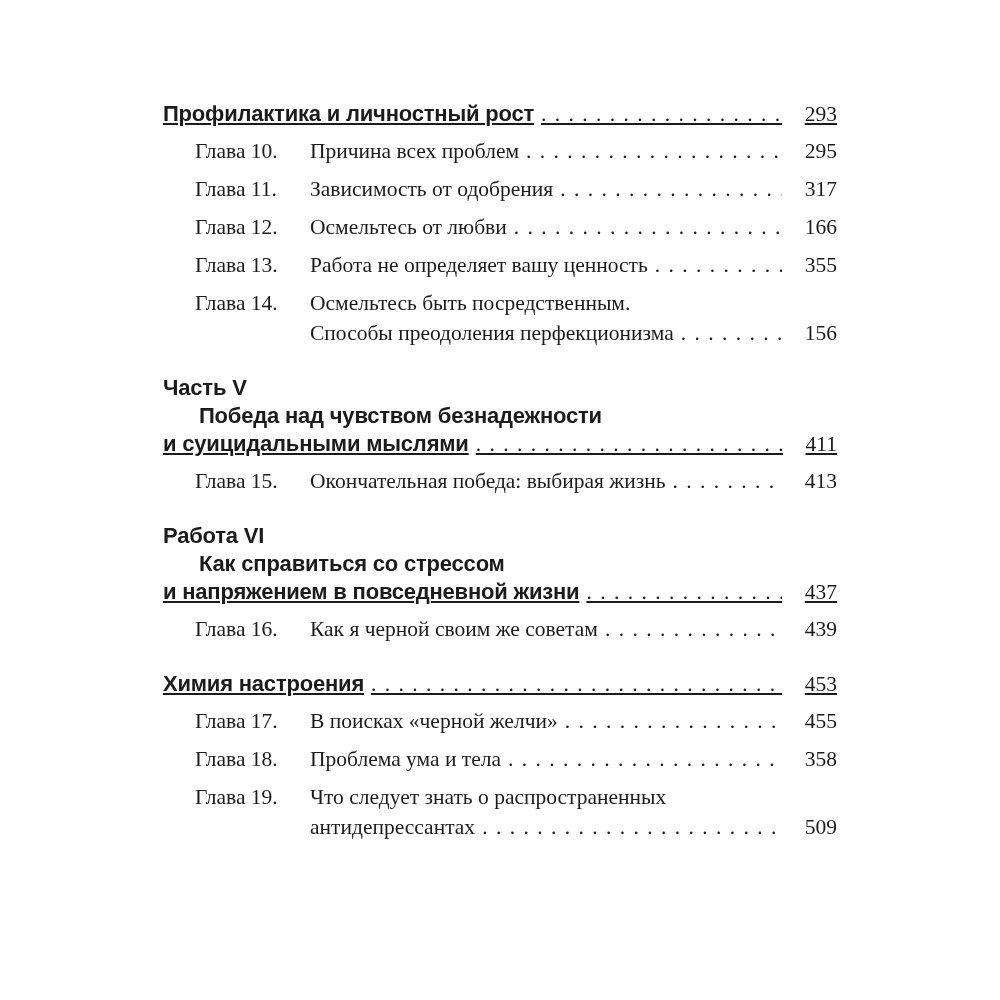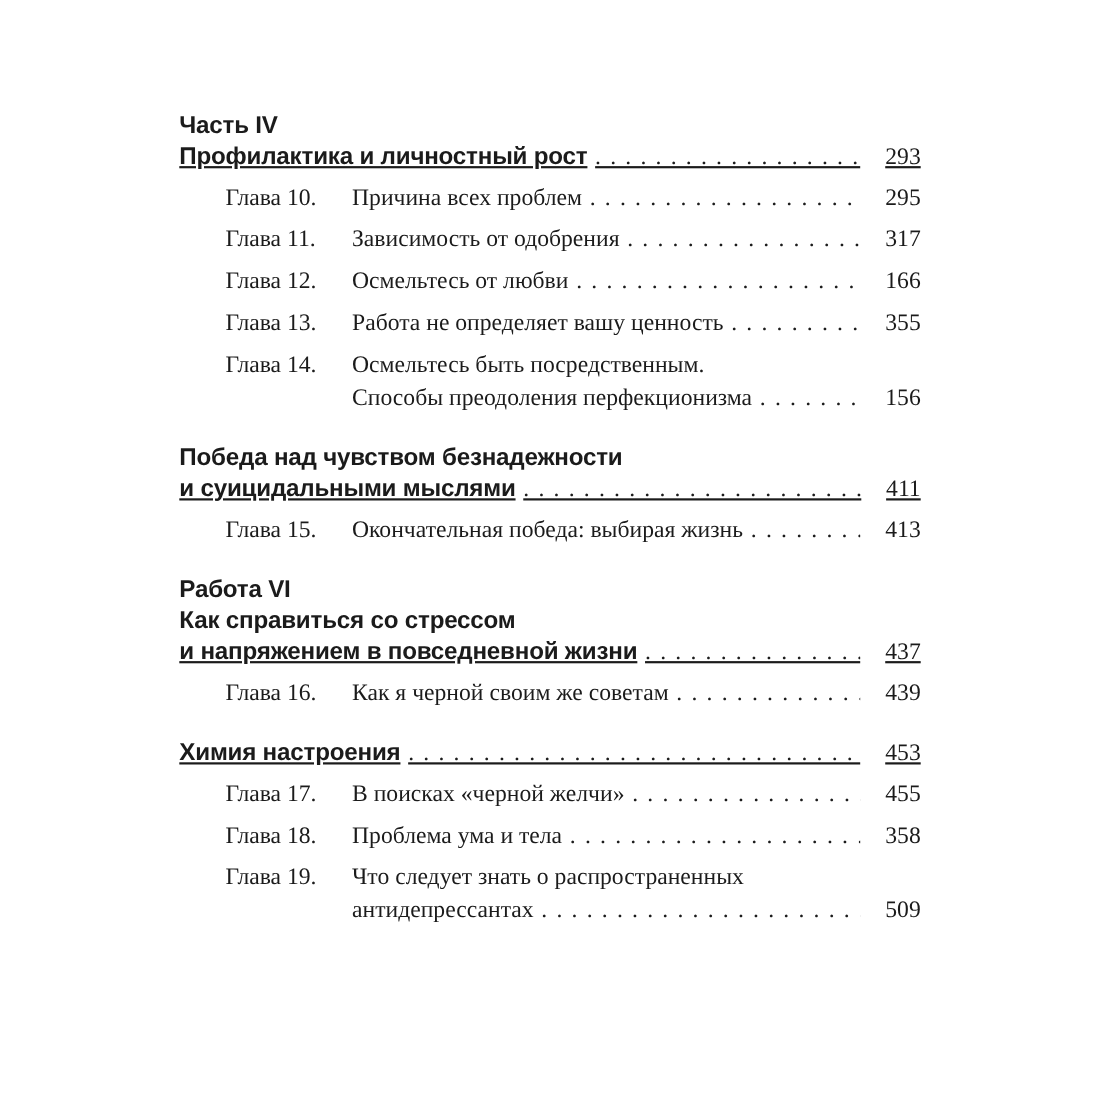--- a/index.html
+++ b/index.html
@@ -27,20 +27,21 @@
     font-size: 22px;
     line-height: 28px;
     letter-spacing: -0.2px;
   }
   .part-title-line {
     font-family: "Liberation Sans", sans-serif;
     font-weight: 700;
     font-size: 22px;
     line-height: 28px;
     letter-spacing: -0.2px;
+    margin-left: 36px;
   }
   .toc-line {
     display: flex;
     align-items: baseline;
     line-height: 28px;
     text-decoration: underline;
   }
   .part-title-row .part-title {
     font-family: "Liberation Sans", sans-serif;
     font-weight: 700;
@@ -53,21 +54,20 @@
     display: flex;
     align-items: flex-start;
     margin-top: 8px;
     padding-left: 32px;
     font-size: 21.5px;
     line-height: 30px;
   }
   .ch-label {
     flex: 0 0 115px;
     white-space: nowrap;
-    margin-left: 10px;
   }
   .ch-body { flex: 1; min-width: 0; }
   .ch-line {
     display: flex;
     align-items: baseline;
     line-height: 30px;
   }
   .ch-title { white-space: nowrap; }
 
   .leader {
@@ -87,21 +87,20 @@
     margin-left: 23px;
     white-space: nowrap;
   }
 </style>
 </head>
 <body>
 
 <div class="book-page">
 
   <section class="toc-section">
-    <div class="part-label">Часть IV</div>
     <div class="toc-line part-title-row">
       <span class="part-title">Профилактика и личностный рост</span>
       <span class="leader">. . . . . . . . . . . . . . . . . . . . . . . . . . . . . . . . . . . . . . . . . . . . . . . . . . . . . . . . . . . . . . . . . . . . . . . . . . . . . . . . </span>
       <span class="pagenum">293</span>
     </div>
 
     <div class="chapter-row">
       <span class="ch-label">Глава 10.</span>
       <div class="ch-body">
         <div class="ch-line">
@@ -154,20 +153,21 @@
         <div class="ch-line">
           <span class="ch-title">Способы преодоления перфекционизма</span>
           <span class="leader">. . . . . . . . . . . . . . . . . . . . . . . . . . . . . . . . . . . . . . . . . . . . . . . . . . . . . . . . . . . . . . . . . . . . . . . . . . . . . . . . </span>
           <span class="pagenum">156</span>
         </div>
       </div>
     </div>
   </section>
 
   <section class="toc-section">
+    <div class="part-label">Часть V</div>
     <div class="part-title-line">Победа над чувством безнадежности</div>
     <div class="toc-line part-title-row">
       <span class="part-title">и суицидальными мыслями</span>
       <span class="leader">. . . . . . . . . . . . . . . . . . . . . . . . . . . . . . . . . . . . . . . . . . . . . . . . . . . . . . . . . . . . . . . . . . . . . . . . . . . . . . . . </span>
       <span class="pagenum">411</span>
     </div>
 
     <div class="chapter-row">
       <span class="ch-label">Глава 15.</span>
       <div class="ch-body">

